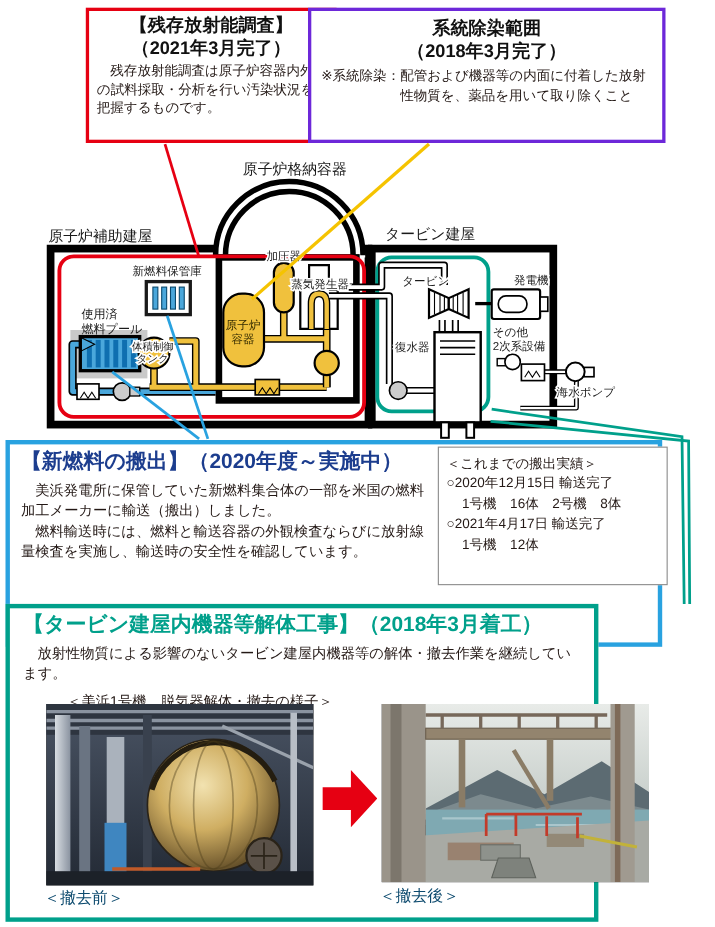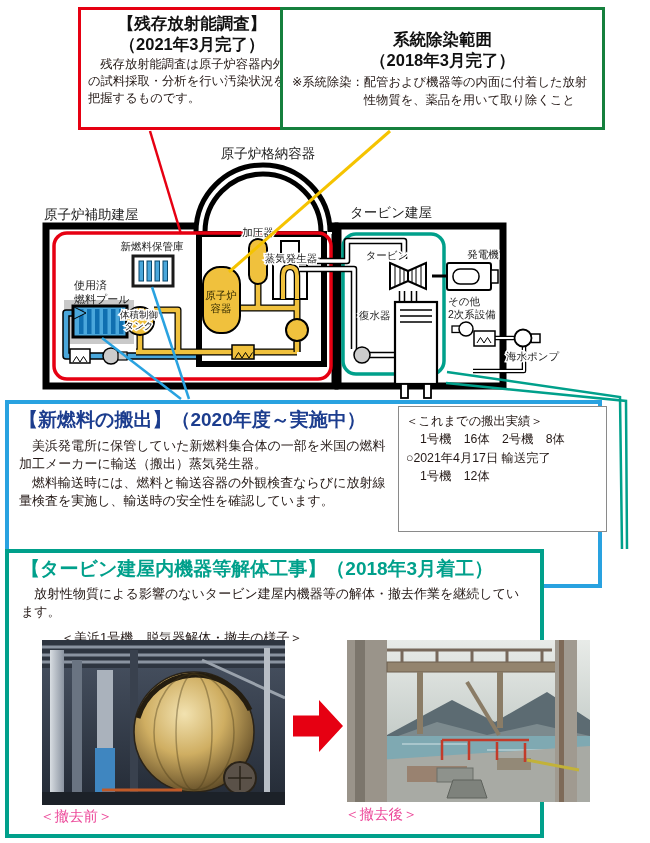--- a/index.html
+++ b/index.html
@@ -6,21 +6,21 @@
   .page{position:relative;width:650px;height:843px;background:#fff;overflow:hidden;
         font-family:"Liberation Sans","DejaVu Sans",sans-serif;color:#231815;}
   .abs{position:absolute;box-sizing:border-box;}
   svg{display:block;}
   .diagram-svg{position:absolute;left:0;top:0;pointer-events:none;}
   .svg-label{font-family:"Liberation Sans","DejaVu Sans",sans-serif;fill:#1a1a1a;}
   .halo{paint-order:stroke;stroke:#fff;stroke-width:3px;}
 
   
   .survey-box{left:30px;top:7px;width:228px;height:123px;border:3px solid #e60012;background:#fff;padding:3px 7px 4px;margin-left:48px;}
-  .decon-box{left:280px;top:7px;width:325px;height:123px;border:3px solid #15803d;background:#fff;padding:19px 9px 4px;}
+  .decon-box{left:280px;top:7px;width:325px;height:123px;border:3px solid #6d28d9;background:#fff;padding:6px 9px 4px;}
   .box-title{font-weight:bold;font-size:16.5px;line-height:1.3;text-align:center;color:#111;}
   .box-body{font-size:12.3px;line-height:1.38;margin-top:2px;}
   .indent{text-indent:1em;margin:0;}
   .note-row{display:flex;font-size:12.3px;line-height:1.45;margin-top:2px;}
   .note-label{white-space:nowrap;text-align:right;}
   .note-body{flex:1;}
 
   
   .fuel-box{left:5px;top:400px;width:597px;height:188px;border:4px solid #29a2e0;background:#fff;padding:5px 10px;}
   .fuel-title{color:#1c3d8e;font-weight:bold;font-size:19px;line-height:1.2;}
@@ -32,21 +32,21 @@
   
   .demo-box{left:5px;top:549px;width:539px;height:289px;border:4px solid #00a08b;background:#fff;padding:5px 12px;}
   .demo-title{color:#00a08b;font-weight:bold;font-size:19px;line-height:1.2;}
   .demo-body{font-size:13px;line-height:1.4;margin:4px 0 0;text-indent:1em;}
   .demo-caption{font-size:13px;margin:8px 0 0 40px;}
   .photo{position:absolute;overflow:hidden;background:#222;}
   .photo-before{left:42px;top:640px;width:243px;height:165px;}
   .photo-after{left:347px;top:640px;width:243px;height:162px;}
   .red-arrow{left:293px;top:700px;width:50px;height:52px;background:#e60012;
              clip-path:polygon(0% 30%,52% 30%,52% 0%,100% 50%,52% 100%,52% 70%,0% 70%);}
-  .photo-label{position:absolute;font-size:14.5px;color:#ec4899;}
+  .photo-label{position:absolute;font-size:14.5px;color:#0c4a6e;}
   .label-before{left:40px;top:807px;}
   .label-after{left:345px;top:805px;}
 </style>
 </head>
 <body>
 
 <div class="page">
 
   <svg class="diagram-svg" width="650" height="843" viewBox="0 0 650 843">
 
@@ -172,25 +172,26 @@
     <div class="box-title">（2018年3月完了）</div>
     <div class="note-row">
       <span class="note-label">※系統除染：</span>
       <span class="note-body">配管および機器等の内面に付着した放射性物質を、薬品を用いて取り除くこと</span>
     </div>
   </div>
 
   <div class="abs fuel-box">
     <div class="fuel-title">【新燃料の搬出】（2020年度～実施中）</div>
     <div class="fuel-paras">
-      <p class="indent">美浜発電所に保管していた新燃料集合体の一部を米国の燃料加工メーカーに輸送（搬出）蒸気発生器。</p>
+      <p class="indent">美浜発電所に保管していた新燃料集合体の一部を米国の燃料加工メーカーに輸送（搬出）しました。</p>
       <p class="indent">燃料輸送時には、燃料と輸送容器の外観検査ならびに放射線量検査を実施し、輸送時の安全性を確認しています。</p>
     </div>
     <div class="record-box">
       <div>＜これまでの搬出実績＞</div>
+      <div>○2020年12月15日 輸送完了</div>
       <div class="record-detail">1号機　16体　2号機　8体</div>
       <div>○2021年4月17日 輸送完了</div>
       <div class="record-detail">1号機　12体</div>
     </div>
   </div>
 
   <div class="abs demo-box">
     <div class="demo-title">【タービン建屋内機器等解体工事】（2018年3月着工）</div>
     <p class="demo-body">放射性物質による影響のないタービン建屋内機器等の解体・撤去作業を継続しています。</p>
     <div class="demo-caption">＜美浜1号機　脱気器解体・撤去の様子＞</div>

